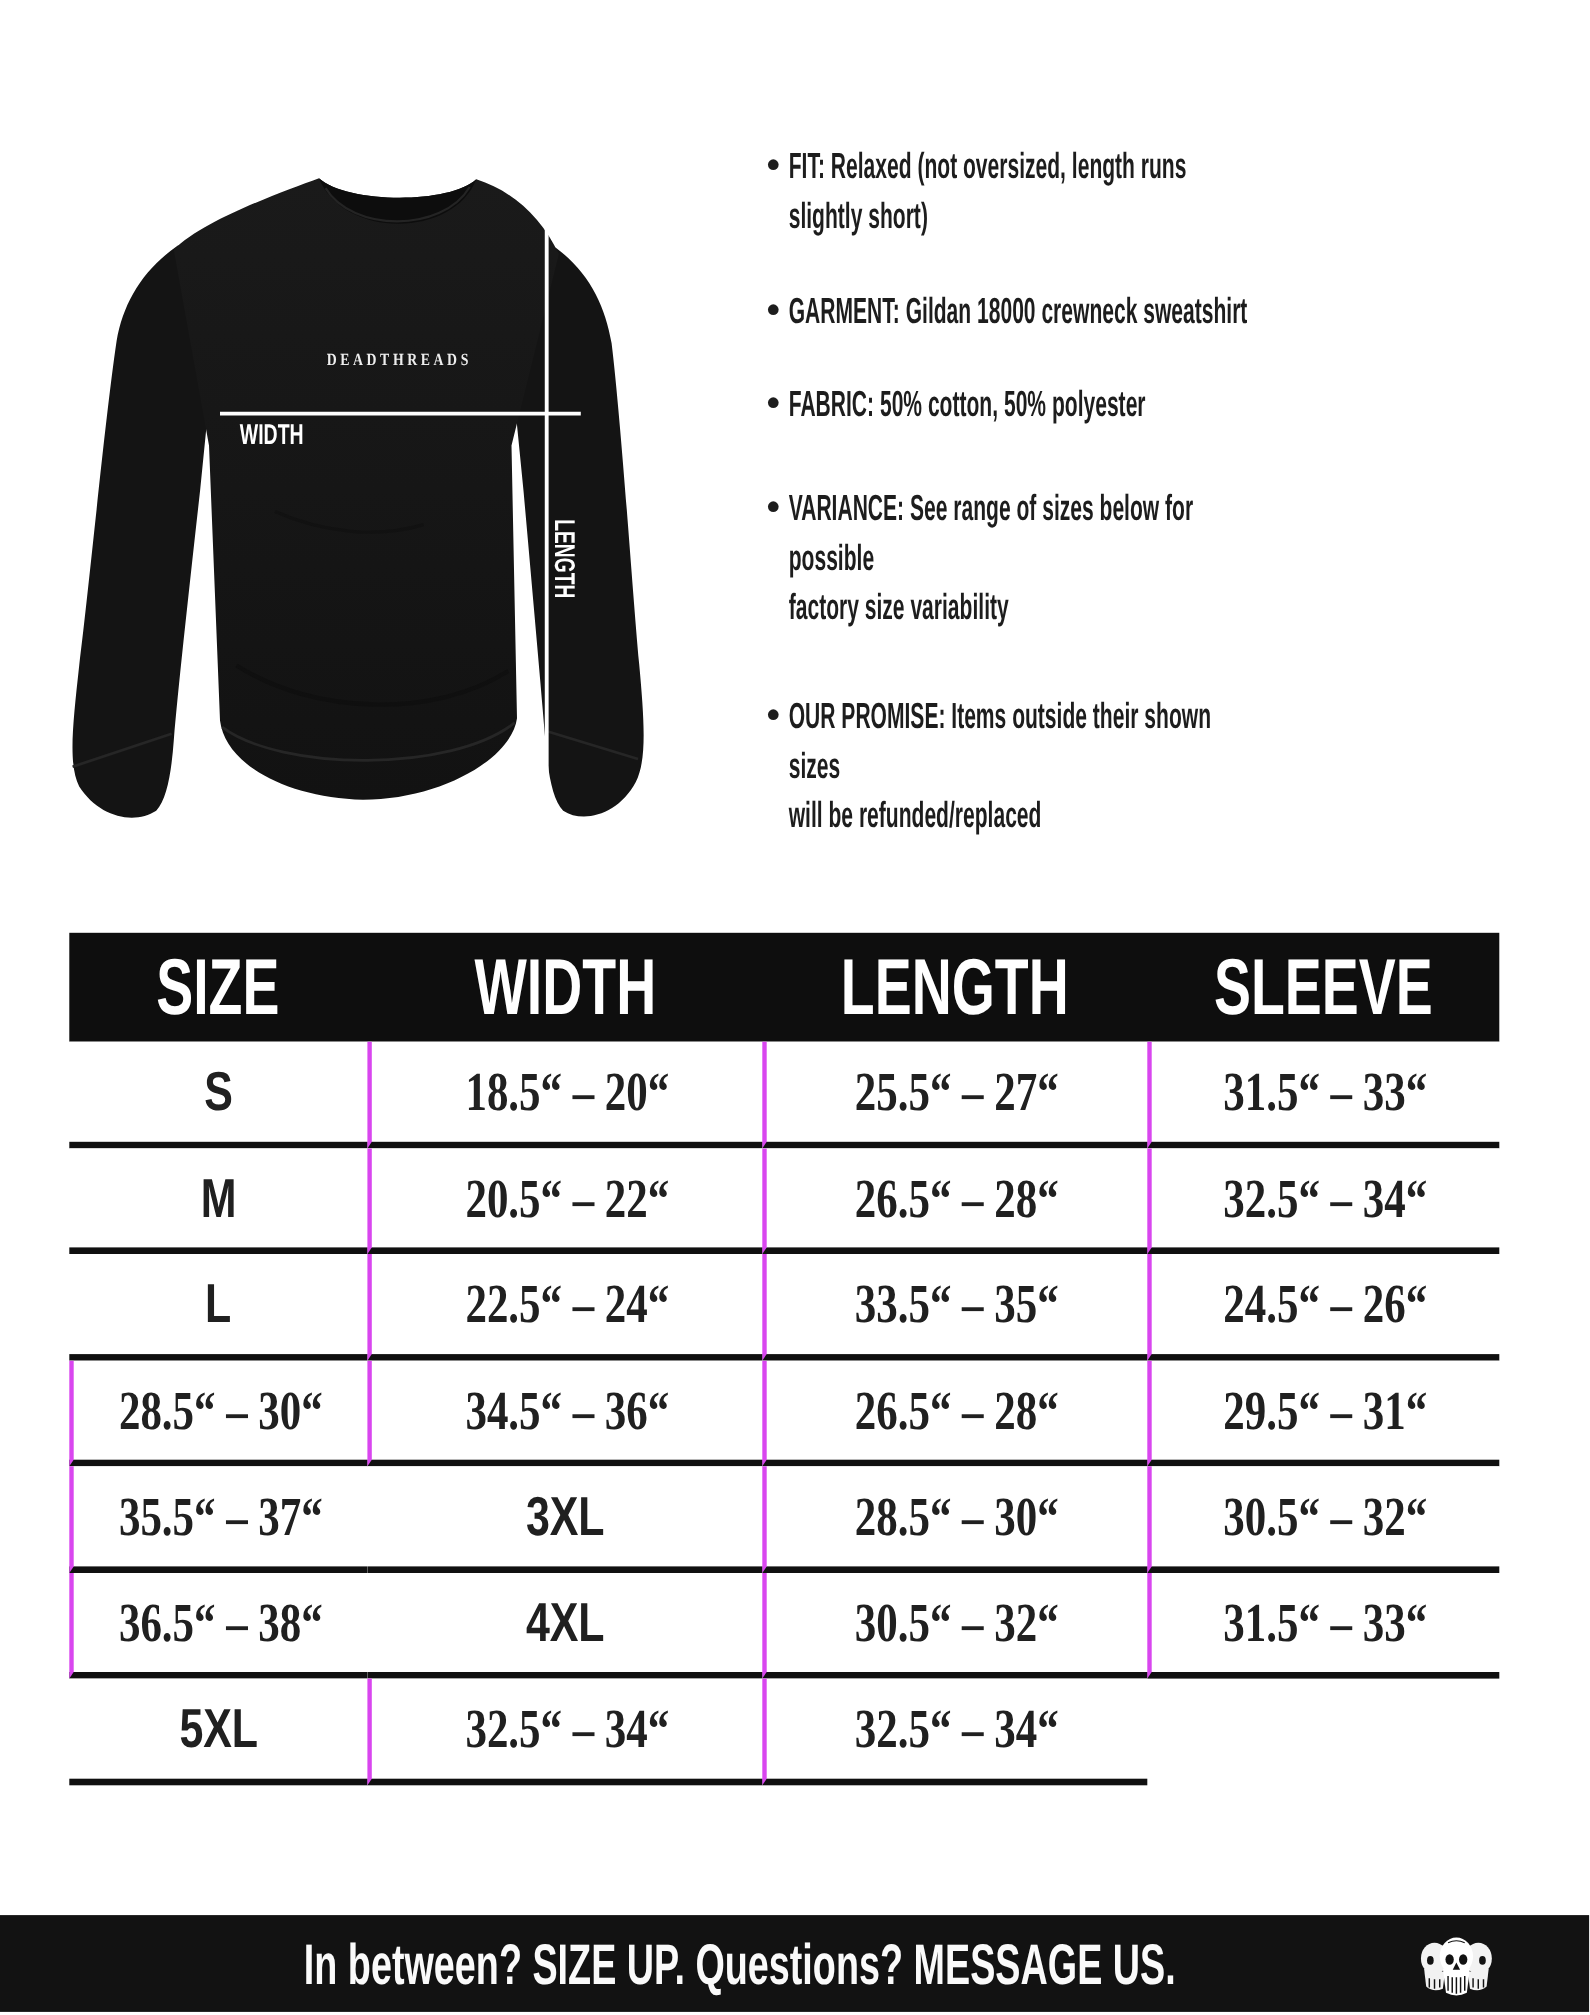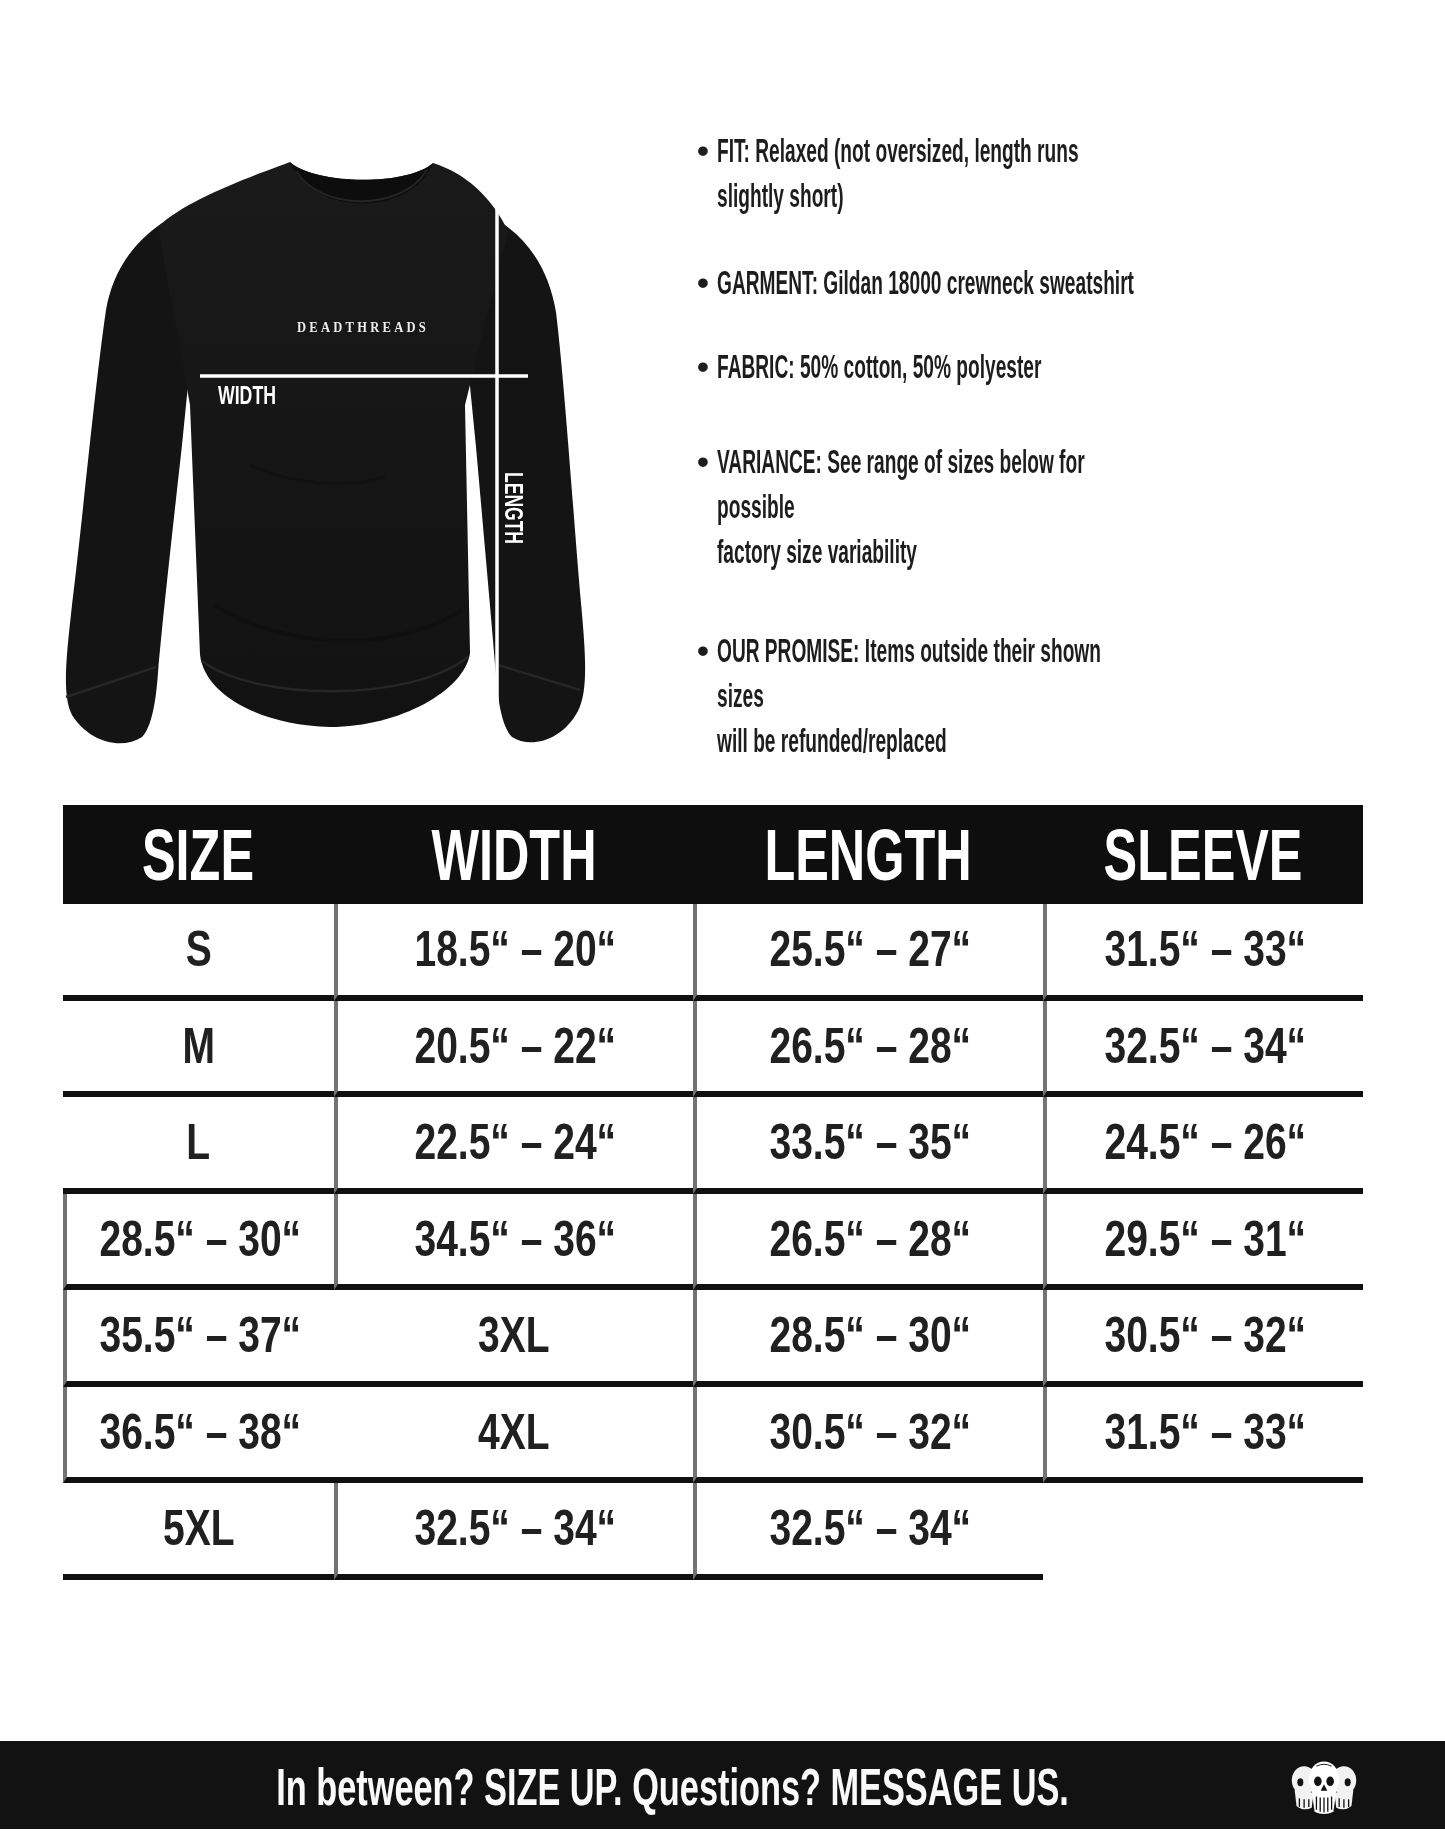--- a/index.html
+++ b/index.html
@@ -19,31 +19,31 @@
   .bullets li:nth-child(4){margin-top:50px;}
   .bullets li:nth-child(5){margin-top:54px;}
   .bdot{font-size:34px;line-height:45px;font-weight:bold;color:#1d1d1d;margin-right:8px;flex:0 0 auto;}
   .btxt{
     display:inline-block;width:900px;
     font-size:33px;line-height:45px;font-weight:bold;color:#1d1d1d;
     white-space:pre-line;transform:scaleX(.58);transform-origin:left top;
   }
 
   
-  .size-table{position:absolute;left:63px;top:805px;width:1300px;}
+  .size-table{position:absolute;left:63px;top:848px;width:1300px;}
   .thead,.tbody{display:grid;grid-template-columns:271fr 359fr 350fr 320fr;}
   .thead{background:#0e0e0e;height:99px;}
   .hcell{display:flex;align-items:center;justify-content:center;overflow:hidden;}
   .hcell span{font-size:72px;font-weight:bold;color:#ffffff;transform:scaleX(.70);white-space:nowrap;}
   .tbody{grid-auto-rows:96.5px;}
   .cell{
     display:flex;align-items:center;justify-content:center;
     border-bottom:6px solid #101010;box-sizing:border-box;background:#ffffff;overflow:hidden;
   }
-  .cell.vline{border-left:4px solid #737373;}
+  .cell.vline{border-left:4px solid #d946ef;font-family:Liberation Serif, serif;}
   .cell span{font-size:50px;font-weight:bold;color:#202020;transform:scaleX(.78);white-space:nowrap;}
 
   
   .footer{position:absolute;left:0;top:1741px;width:1445px;height:88px;background:#121212;}
   .fmsg{position:absolute;left:0;top:0;width:1345px;height:91px;display:flex;align-items:center;justify-content:center;}
   .fmsg span{font-size:52px;font-weight:bold;color:#fafafa;transform:scaleX(.66);white-space:nowrap;}
   .fskulls{position:absolute;left:1288px;top:16px;width:72px;height:60px;}
 </style>
 </head>
 <body>

